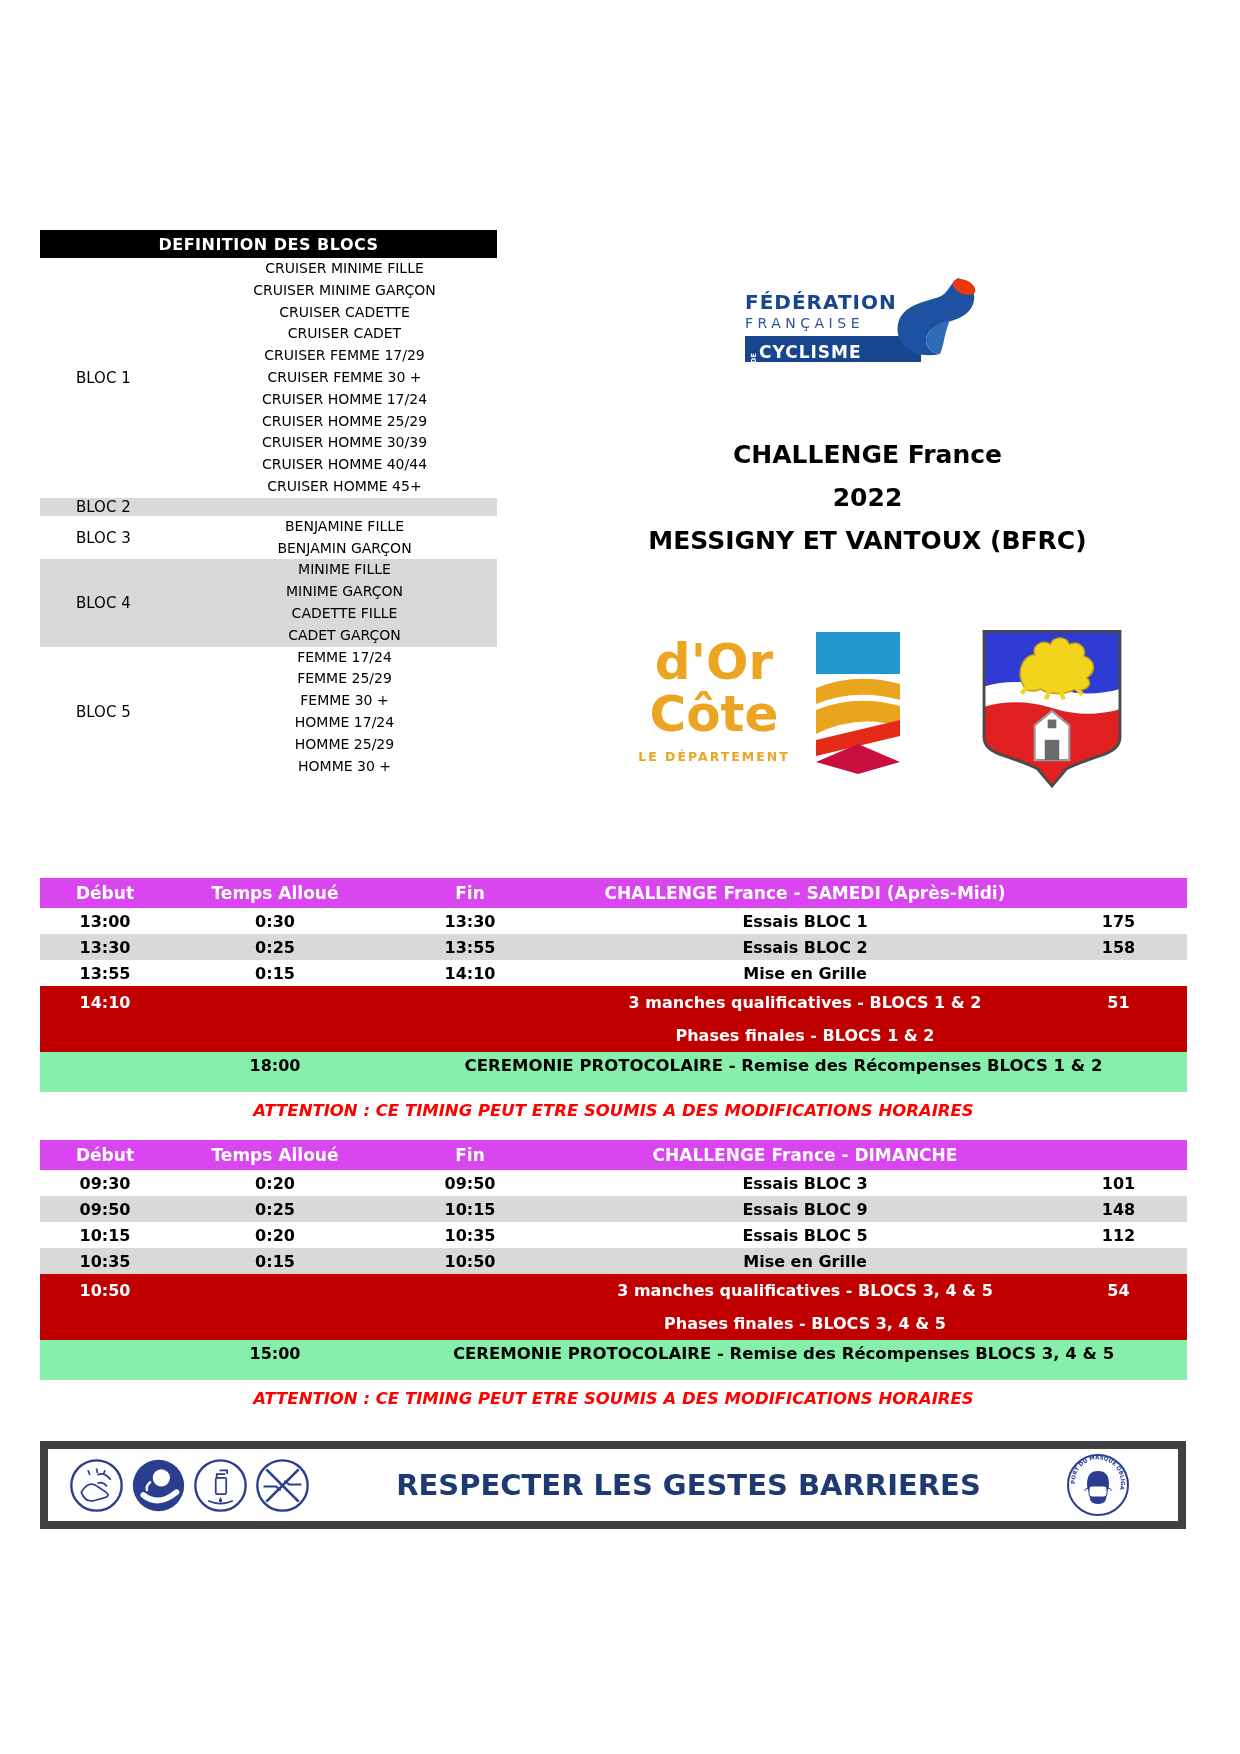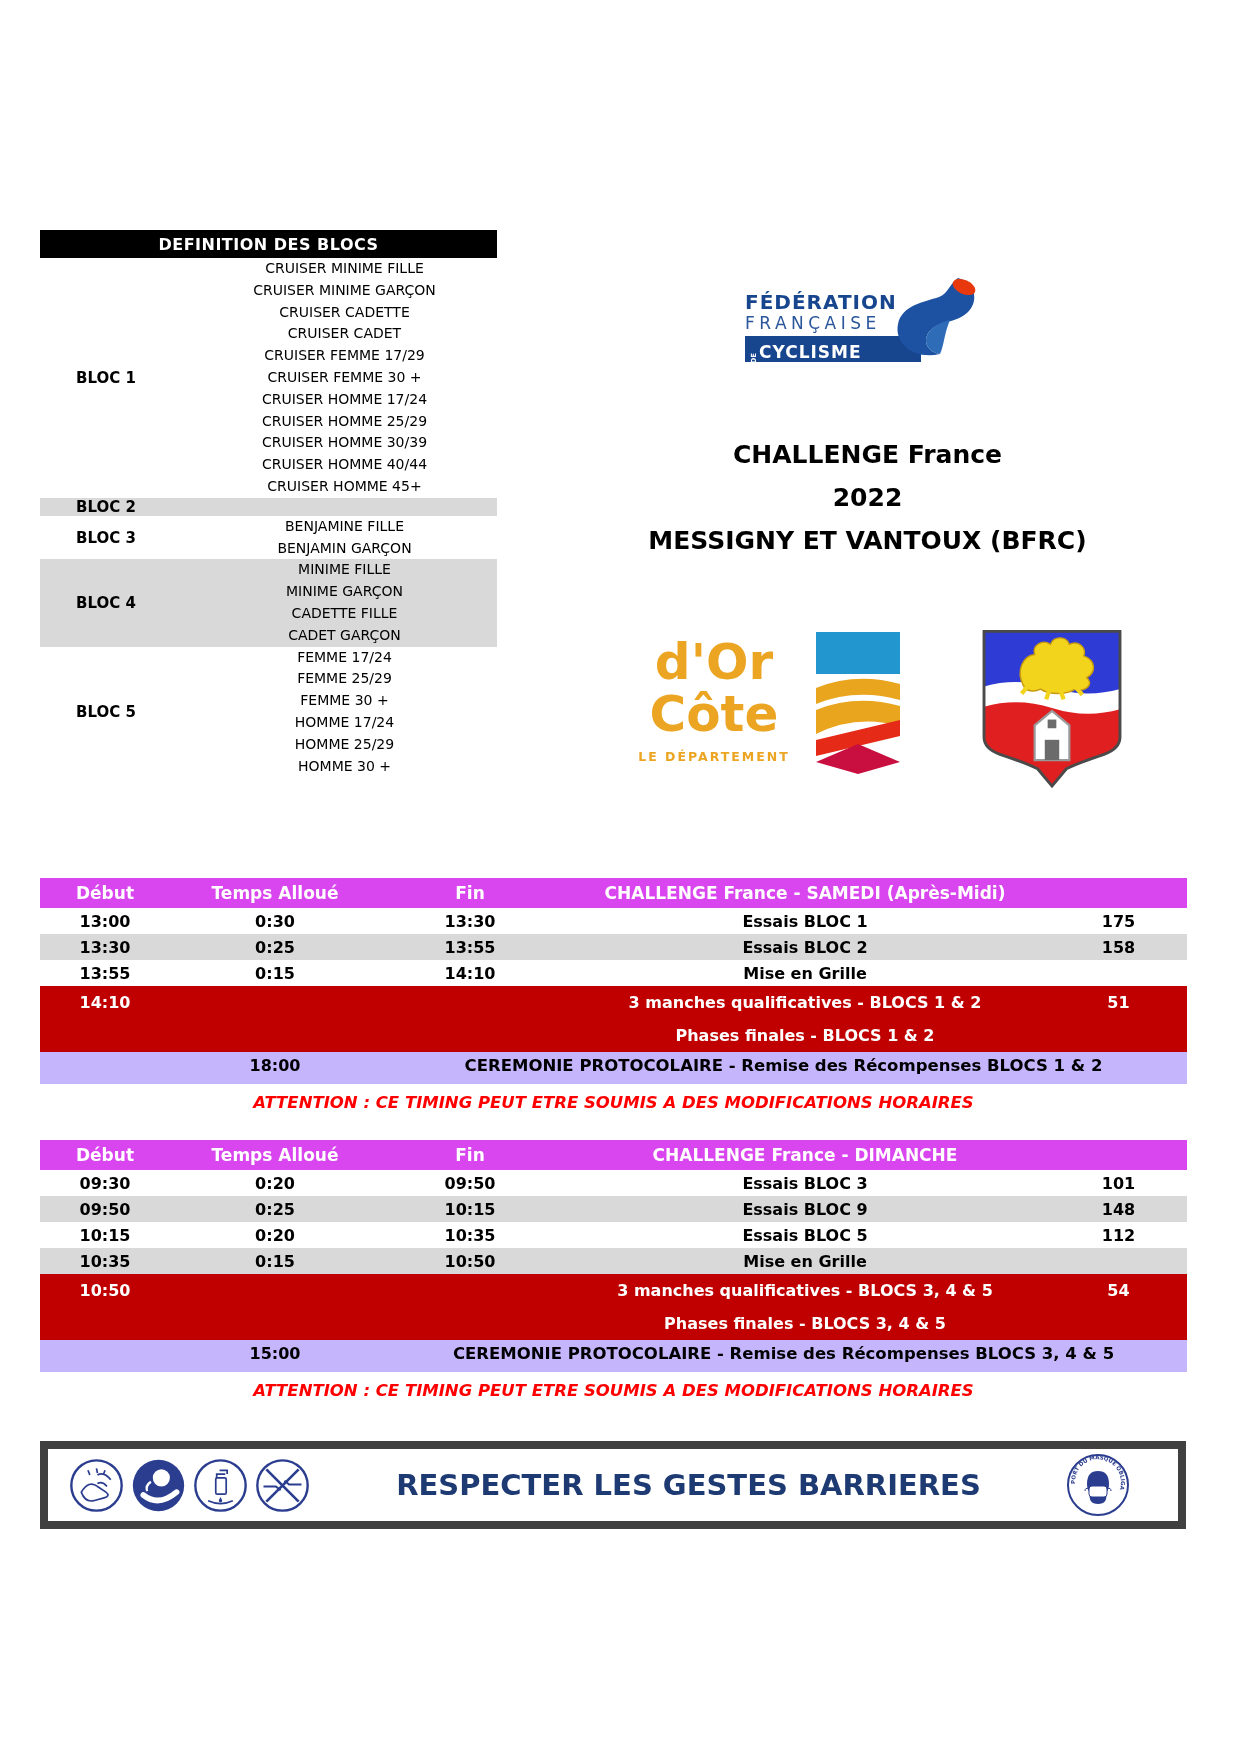--- a/index.html
+++ b/index.html
@@ -5,29 +5,29 @@
   html,body{margin:0;padding:0;background:#fff;}
   .page{position:relative;width:1240px;height:1754px;background:#fff;
         font-family:"DejaVu Sans",sans-serif;color:#000;overflow:hidden;}
 
   
   .blocs{position:absolute;left:40px;top:230px;width:457px;}
   .blocs-header{height:28px;background:#000;color:#fff;font-weight:bold;font-size:16px;
                 display:flex;align-items:center;justify-content:center;letter-spacing:.5px;}
   .bloc{display:flex;}
   .bloc.alt{background:#d9d9d9;}
-  .bloc-label{width:158px;padding-left:36px;box-sizing:border-box;font-weight:bold;
+  .bloc-label{width:158px;padding-left:36px;box-sizing:border-box;font-weight:normal;
               font-size:15px;display:flex;align-items:center;}
   .bloc-cats{flex:1;text-align:center;padding-right:6px;}
   .cat{height:21.8px;line-height:21.8px;font-size:14px;white-space:nowrap;}
 
   
   .ffc{position:absolute;left:745px;top:292px;width:230px;}
   .ffc-l1{color:#17468f;font-weight:bold;font-size:20px;letter-spacing:1px;line-height:21px;}
-  .ffc-l2{color:#2a569c;font-size:17px;letter-spacing:4.5px;line-height:20px;}
+  .ffc-l2{color:#2a569c;font-size:14px;letter-spacing:4.5px;line-height:20px;}
   .ffc-bar{margin-top:3px;width:176px;height:26px;background:#17468f;color:#fff;
            display:flex;align-items:flex-end;padding-left:3px;box-sizing:border-box;}
   .ffc-de{font-size:7px;transform:rotate(-90deg);font-weight:bold;width:11px;flex:0 0 11px;}
   .ffc-cy{font-weight:bold;font-size:17px;letter-spacing:1px;}
   .ffc-swoosh{position:absolute;left:882px;top:272px;}
 
   
   .event-title{position:absolute;left:620px;top:441px;width:495px;text-align:center;
                font-weight:bold;font-size:25px;}
   .ev-line{height:28px;line-height:28px;margin-bottom:15px;white-space:nowrap;}
@@ -42,21 +42,21 @@
   
   .sched{position:absolute;left:40px;width:1147px;}
   #t1{top:878px;} #t2{top:1140px;}
   .s-head,.s-row,.red-line{display:grid;grid-template-columns:130px 210px 180px 490px 137px;
         align-items:center;text-align:center;}
   .s-head{background:#d946ef;color:#fff;height:30px;font-weight:bold;font-size:17px;}
   .s-row{height:26px;font-weight:bold;font-size:16px;}
   .s-row.alt{background:#d9d9d9;}
   .s-red{background:#c00000;color:#fff;font-weight:bold;font-size:16px;}
   .red-line{height:33px;}
-  .s-cer{background:#c4b5fd;height:32px;position:relative;font-weight:bold;}
+  .s-cer{background:#86efac;height:40px;position:relative;font-weight:bold;}
   .cer-time{position:absolute;left:130px;width:210px;text-align:center;line-height:28px;font-size:16px;}
   .cer-label{position:absolute;left:340px;right:0;text-align:center;line-height:28px;font-size:16.5px;}
   .s-warn{margin-top:9px;text-align:center;color:#f00;font-weight:bold;font-style:italic;font-size:16.5px;}
 
   
   .banner{position:absolute;left:40px;top:1441px;width:1146px;height:88px;border:8px solid #404040;
           box-sizing:border-box;background:#fff;display:flex;align-items:center;}
   .banner-icons{display:flex;gap:5px;margin-left:20px;}
   .banner-text{flex:1;text-align:center;color:#1e3a72;font-weight:bold;font-size:29px;white-space:nowrap;}
   .banner-mask{margin-right:48px;}

